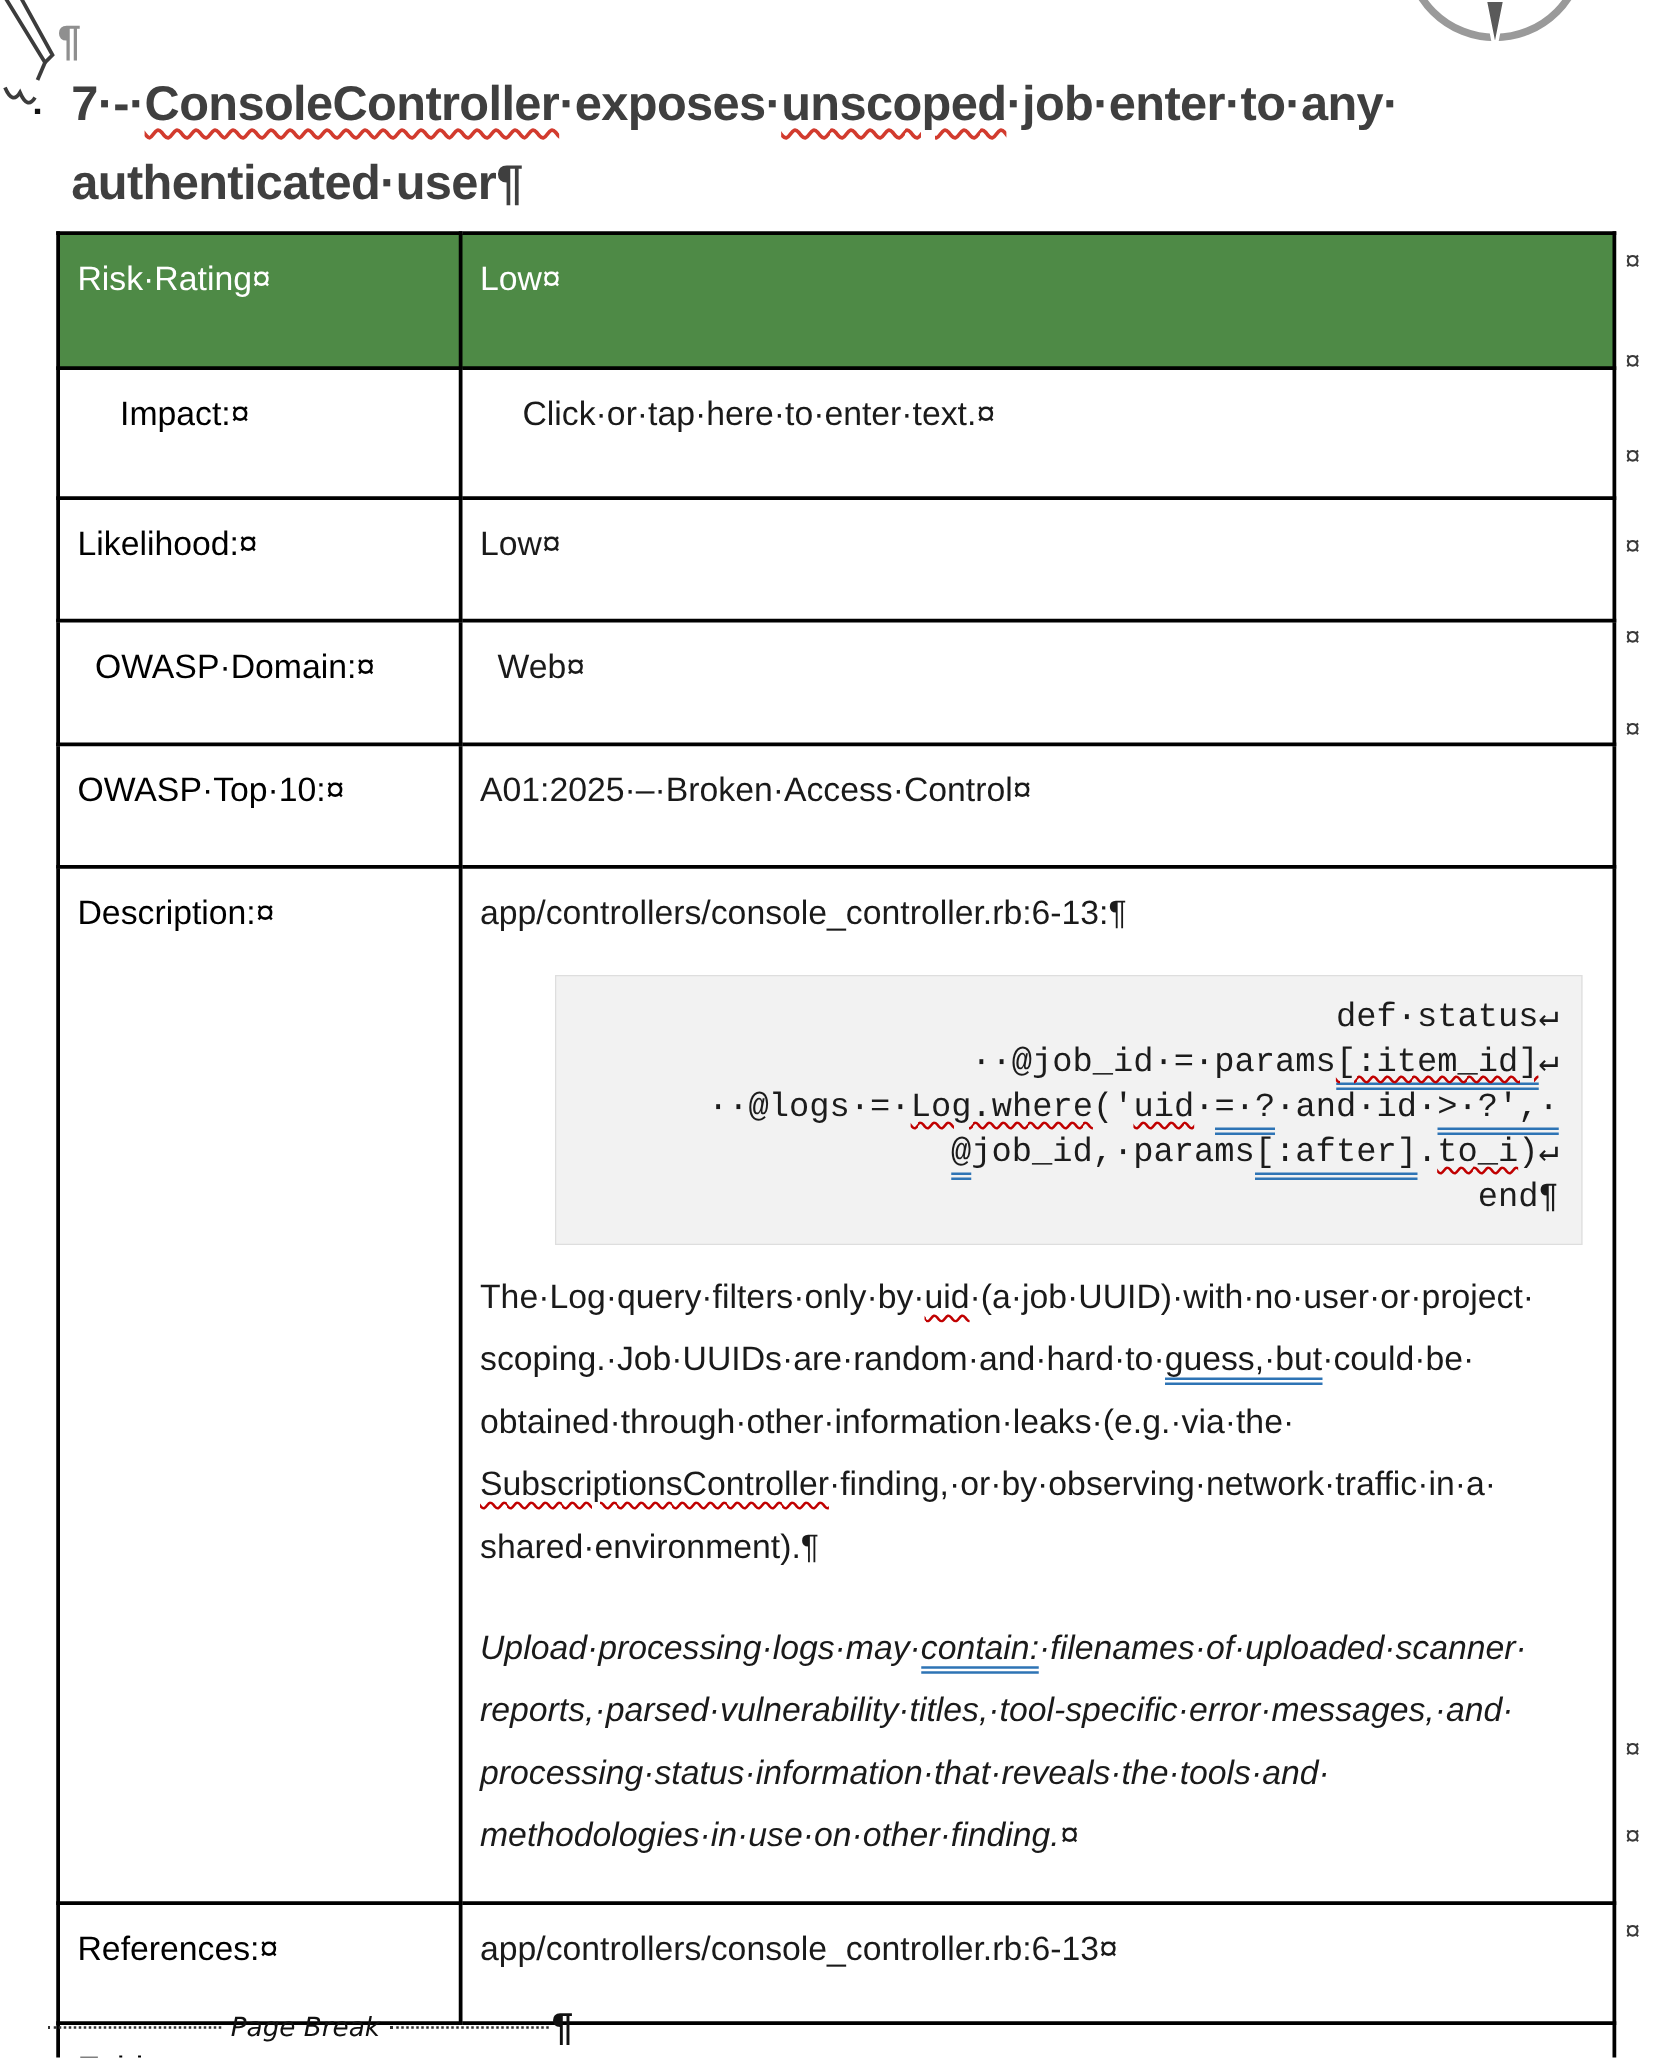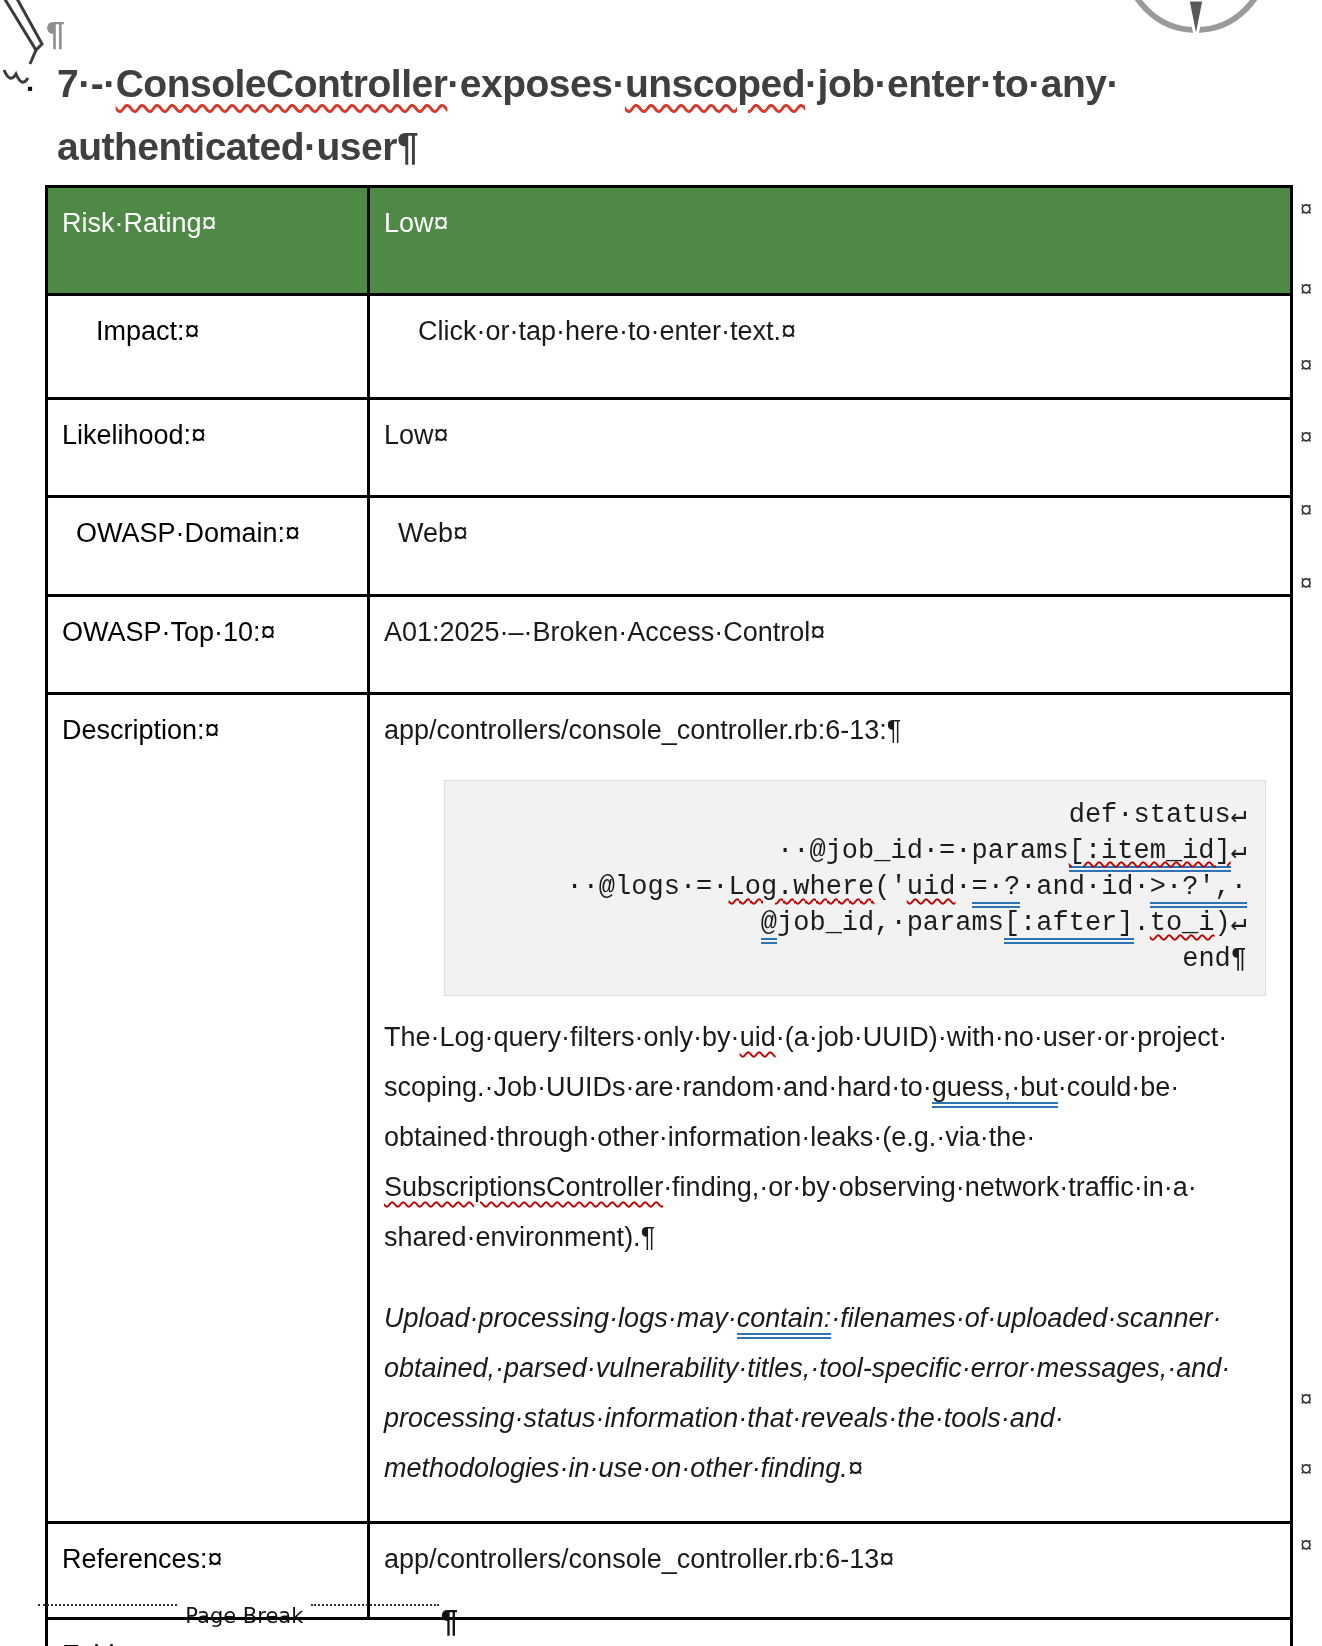--- a/index.html
+++ b/index.html
@@ -54,21 +54,21 @@
     font-size:27px;line-height:36px;color:#1c1c1c;white-space:nowrap;text-align:right;
   }
   .codeblock .wv{text-underline-offset:4px;}
   .para{margin:16px 0 0 0;line-height:50px;}
   .para.p2{margin-top:31px;font-style:italic;}
   
   .rowmark{position:absolute;left:1300px;font-size:22px;color:#3a3a3a;}
   
   .pagebreak{
     position:absolute;left:38px;top:1604px;width:420px;height:36px;
-    display:flex;align-items:flex-start;color:#111;
+    display:flex;align-items:center;color:#111;font-style:italic;
   }
   .pb-dots{border-top:2px dotted #333;height:0;}
   .pb-dots.d1{width:140px;}
   .pb-dots.d2{width:128px;}
   .pb-label{font-size:21px;padding:0 8px;white-space:nowrap;font-family:"DejaVu Sans",sans-serif;}
   .pb-pilcrow{font-size:31px;font-weight:700;margin-left:2px;}
 </style>
 </head>
 <body>
 
@@ -113,21 +113,21 @@
   <tr class="r-top10">
     <td class="lbl"><span>OWASP·Top·10:</span><span class="mk">¤</span></td>
     <td class="val"><span>A01:2025·–·Broken·Access·Control</span><span class="mk">¤</span></td>
   </tr>
   <tr class="r-description">
     <td class="lbl"><span>Description:</span><span class="mk">¤</span></td>
     <td class="val" style="padding-bottom:28px;">
       <div class="intro"><span>app/controllers/console_controller.rb:6-13:</span><span class="mk">¶</span></div>
       <div class="codeblock"><span class="ind"></span><span>def·status</span><span class="mk">↵</span><br><span class="ind"></span><span>··@job_id·=·params</span><span class="bo">[:item_id]</span><span class="mk">↵</span><br><span class="ind"></span><span>··@logs·=·</span><span class="wv">Log.where</span><span>('</span><span class="wv">uid</span><span>·</span><span class="db">=·?</span><span>·and·id·</span><span class="db">&gt;·?',·</span><br><span class="db">@</span><span>job_id,·params</span><span class="db">[:after]</span><span>.</span><span class="wv">to_i</span><span>)</span><span class="mk">↵</span><br><span class="ind"></span><span>end</span><span class="mk">¶</span></div>
       <div class="para p1"><span>The·Log·query·filters·only·by·</span><span class="wv">uid</span><span>·(a·job·UUID)·with·no·user·or·project·</span><br><span>scoping.·Job·UUIDs·are·random·and·hard·to·</span><span class="db">guess,·but</span><span>·could·be·</span><br><span>obtained·through·other·information·leaks·(e.g.·via·the·</span><br><span class="wv">SubscriptionsController</span><span>·finding,·or·by·observing·network·traffic·in·a·</span><br><span>shared·environment).</span><span class="mk">¶</span></div>
-      <div class="para p2"><span>Upload·processing·logs·may·</span><span class="db">contain:</span><span>·filenames·of·uploaded·scanner·</span><br><span>obtained,·parsed·vulnerability·titles,·tool-specific·error·messages,·and·</span><br><span>processing·status·information·that·reveals·the·tools·and·</span><br><span>methodologies·in·use·on·other·finding.</span><span class="mk">¤</span></div>
+      <div class="para p2"><span>Upload·processing·logs·may·</span><span class="db">contain:</span><span>·filenames·of·uploaded·scanner·</span><br><span>reports,·parsed·vulnerability·titles,·tool-specific·error·messages,·and·</span><br><span>processing·status·information·that·reveals·the·tools·and·</span><br><span>methodologies·in·use·on·other·finding.</span><span class="mk">¤</span></div>
     </td>
   </tr>
   <tr class="r-references">
     <td class="lbl"><span>References:</span><span class="mk">¤</span></td>
     <td class="val"><span>app/controllers/console_controller.rb:6-13</span><span class="mk">¤</span></td>
   </tr>
   <tr class="r-evidence">
     <td class="lbl" colspan="2"><span>Evidence:</span><span class="mk">¤</span></td>
   </tr>
 

